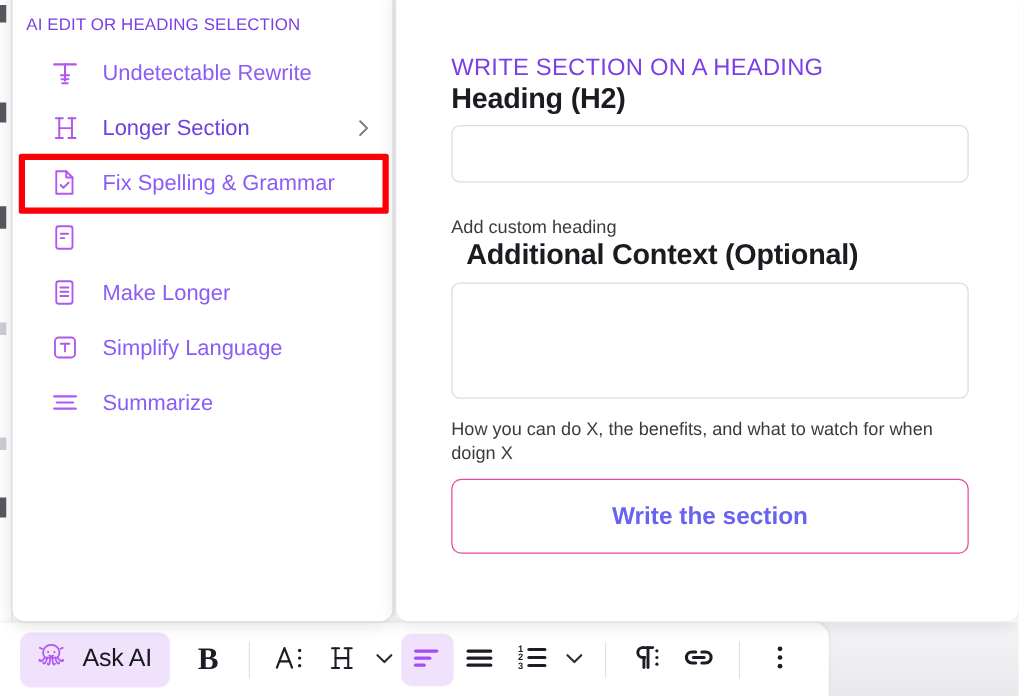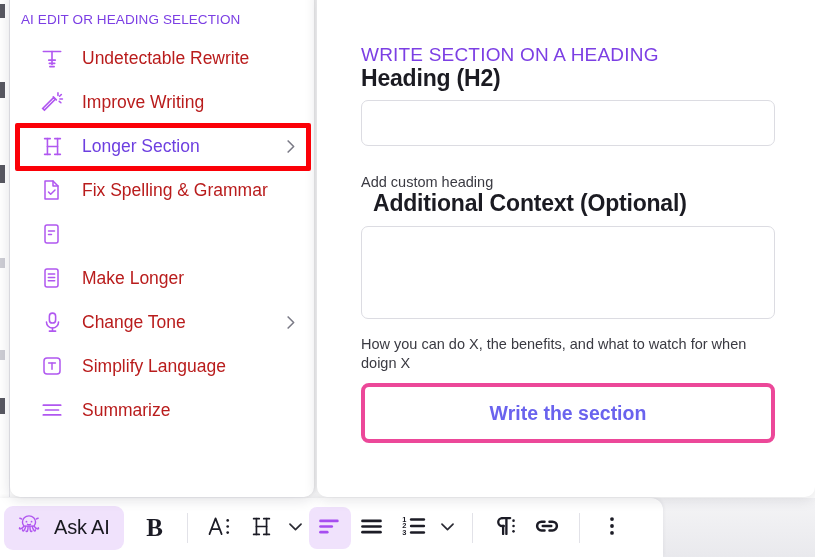--- a/index.html
+++ b/index.html
@@ -78,21 +78,21 @@
     width: 28px;
     flex: 0 0 28px;
     display: flex;
     align-items: center;
     justify-content: center;
     color: #b057f0;
   }
   .menu-item .mi-label {
     margin-left: 16px;
     font-size: 17.5px;
-    color: #b91c1c;
+    color: #8b5cf6;
     white-space: nowrap;
   }
   .menu-item.selected .mi-label { color: #6d3fe0; }
   .menu-item .mi-chevron {
     margin-left: auto;
     color: #7a7a86;
     display: flex;
     align-items: center;
   }
 
@@ -171,21 +171,21 @@
   #context-label   { position: absolute; left: 56px; top: 200px; }
   #context-input   { position: absolute; left: 44px; top: 236px; }
   #context-helper  { position: absolute; left: 44px; top: 340px; }
 
   #write-section-button {
     position: absolute;
     left: 44px;
     top: 393px;
     width: 414px;
     height: 60px;
-    border: 4px solid #ec4899;
+    border: 1px solid #ec4899;
     border-radius: 8px;
     background: #ffffff;
     color: #6a63ee;
     font-family: "Liberation Sans", sans-serif;
     font-size: 19.5px;
     font-weight: bold;
     cursor: pointer;
   }
 
   
@@ -202,21 +202,21 @@
     position: absolute;
     left: 0;
     top: 498px;
     width: 663px;
     height: 59px;
     background: #ffffff;
     border-radius: 0 12px 0 0;
     box-shadow: 0 -1px 4px rgba(20,20,40,0.07);
     display: flex;
     align-items: center;
-    padding: 0 10px 0 4px;
+    padding: 0 10px 0 16px;
     z-index: 4;
   }
 
   .tb-btn {
     height: 42px;
     min-width: 42px;
     display: flex;
     align-items: center;
     justify-content: center;
     border: none;
@@ -274,33 +274,20 @@
             <path d="M4 6h16"></path>
               <path d="M12 6v12"></path>
             <path d="M9 14h6"></path>
               <path d="M9.5 17h5"></path>
               <path d="M10 20h4"></path>
           </svg>
         </span>
         <span class="mi-label">Undetectable Rewrite</span>
       </div>
 
-      <div class="menu-item">
-        <span class="mi-icon">
-          <svg width="26" height="26" viewBox="0 0 24 24" fill="none" stroke="currentColor" stroke-width="1.5" stroke-linecap="round">
-            <path d="M5 19.5 15 9.5l-1.6-1.6L3.4 17.9z"></path>
-            <path d="M13.2 7.3 16 10.1"></path>
-            <path d="M17.5 3.6v2.4"></path>
-              <path d="M20.6 5.1 19 6.7"></path>
-              <path d="M21.6 9.2h-2.3"></path>
-            <path d="M20.2 12.7 18.7 11.4"></path>
-          </svg>
-        </span>
-        <span class="mi-label">Improve Writing</span>
-      </div>
 
       <div class="menu-item selected">
         <span class="mi-icon">
           <svg width="27" height="27" viewBox="0 0 24 24" fill="none" stroke="currentColor" stroke-width="1.4" stroke-linecap="round">
             <path d="M5 5h5"></path>
               <path d="M7.5 5v14"></path>
               <path d="M5 19h5"></path>
             <path d="M14 5h5"></path>
               <path d="M16.5 5v14"></path>
               <path d="M14 19h5"></path>
@@ -341,36 +328,20 @@
           <svg width="24" height="24" viewBox="0 0 24 24" fill="none" stroke="currentColor" stroke-width="1.5" stroke-linecap="round" stroke-linejoin="round">
             <rect x="5" y="3" width="13" height="18" rx="2"></rect>
             <path d="M8.3 8h6.4"></path>
               <path d="M8.3 11.4h6.4"></path>
               <path d="M8.3 14.8h6.4"></path>
           </svg>
         </span>
         <span class="mi-label">Make Longer</span>
       </div>
 
-      <div class="menu-item">
-        <span class="mi-icon">
-          <svg width="25" height="25" viewBox="0 0 24 24" fill="none" stroke="currentColor" stroke-width="1.5" stroke-linecap="round" stroke-linejoin="round">
-            <rect x="9" y="3" width="6" height="9.5" rx="3"></rect>
-            <path d="M6.2 11.5a5.8 5.8 0 0 0 11.6 0"></path>
-            <path d="M12 17.3v3"></path>
-              <path d="M9 20.3h6"></path>
-          </svg>
-        </span>
-        <span class="mi-label">Change Tone</span>
-        <span class="mi-chevron">
-          <svg width="19" height="19" viewBox="0 0 24 24" fill="none" stroke="currentColor" stroke-width="2" stroke-linecap="round" stroke-linejoin="round">
-              <path d="M9 5l7 7-7 7"></path>
-            </svg>
-        </span>
-      </div>
 
       <div class="menu-item">
         <span class="mi-icon">
           <svg width="24" height="24" viewBox="0 0 24 24" fill="none" stroke="currentColor" stroke-width="1.5" stroke-linecap="round" stroke-linejoin="round">
             <rect x="4" y="4" width="16" height="16" rx="3"></rect>
             <path d="M8.6 9h6.8"></path>
               <path d="M12 9v6.2"></path>
           </svg>
         </span>
         <span class="mi-label">Simplify Language</span>

